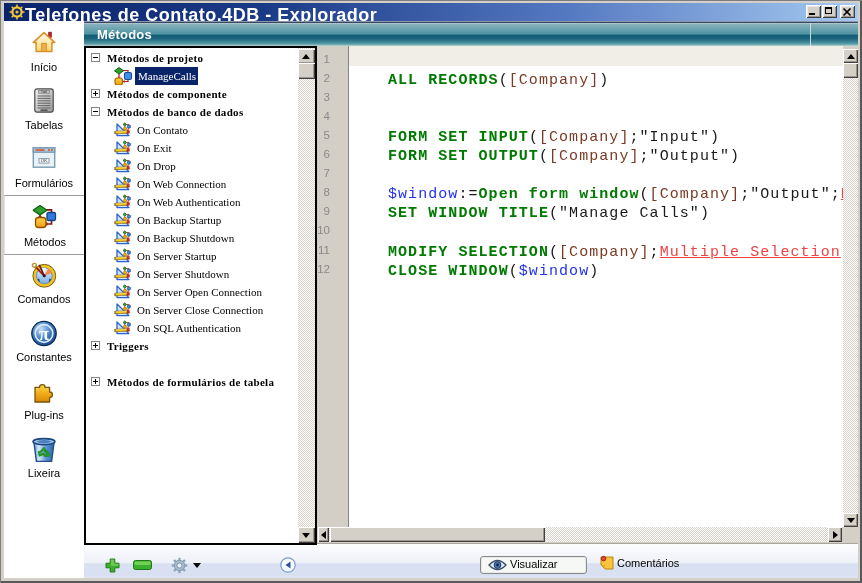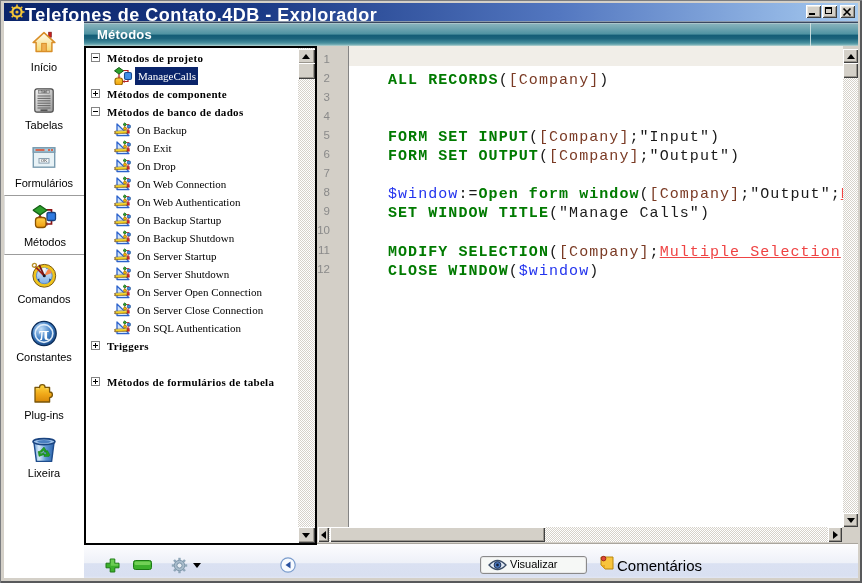--- a/index.html
+++ b/index.html
@@ -67,21 +67,21 @@
   .vr{color:#2233ee;}
   .mt{color:#ef4444;text-decoration:underline;}
   
   #toolbar{left:84px;top:542.5px;width:774px;height:35px;border-top:1px solid #aaa69e;
     background:linear-gradient(180deg,#fdfdfe 0%,#f2f4fa 40%,#eef1f8 55%,#dae1f2 58%,#d9e0f1 94%,#e2e7f4 100%);
     box-sizing:border-box;z-index:1;}
   .tbicon{position:absolute;}
   #visbtn{position:absolute;left:396px;top:12.5px;width:105px;height:16px;background:#f6f8f6;
     border:1px solid #8a8a8a;border-radius:3px;box-shadow:inset 0 0 0 1px #e8e8e8;}
   #visbtn span{position:absolute;left:29px;top:1px;font-size:11px;color:#000;}
-  #comtext{position:absolute;left:533px;top:13.5px;font-size:15px;color:#000;}
+  #comtext{position:absolute;left:533px;top:13.5px;font-size:11px;color:#000;}
 </style>
 </head>
 <body>
 <div class="abs" id="frame"></div>
 
 <div class="abs" id="titlebar">
   <svg class="abs" style="left:5px;top:1px" width="16" height="16" viewBox="0 0 16 16">
     <g stroke="#f0be30" stroke-width="1.6">
       <line x1="8" y1="0.5" x2="8" y2="3"></line>
         <line x1="8" y1="13" x2="8" y2="15.5"></line>
@@ -318,21 +318,21 @@
           </defs>
 <g fill="none" stroke="#cc1111" stroke-width=".8">
 <path d="M12.5 2.5 H14.9 V3.1"></path>
 <path d="M10.8 4.2 V5"></path>
 <path d="M14.9 5.9 V7.2 H12.6"></path>
 </g>
 <polygon points="10.8,0.8 12.6,2.5 10.8,4.2 9,2.5" fill="#2da02c" stroke="#145c14" stroke-width=".7"></polygon>
 <rect x="13.4" y="3.1" width="3" height="2.8" rx=".6" fill="#4090e8" stroke="#1a4a90" stroke-width=".7"></rect>
 <circle cx="11" cy="6.6" r="1.5" fill="#f5b800" stroke="#9a6a00" stroke-width=".7"></circle>
 </svg></span>
-      <span class="itext">On Backup</span>
+      <span class="itext">On Contato</span>
     </div>
 <div class="trow" style="top:91px">
       <span class="iicon"><svg width="18" height="17" viewBox="0 0 18 17">
 <path d="M3 2 V13.6 H15 Z" fill="#cfe2f8" stroke="#2b62cc" stroke-width="1.3" stroke-linejoin="round"></path>
 <path d="M4.9 8.4 V12.2 H9 Z" fill="#fff"></path>
 <g transform="rotate(-3 8 10)">
 <rect x="1.2" y="8.8" width="12.2" height="2.7" fill="url(#png)" stroke="#7a5a10" stroke-width=".5"></rect>
 <rect x="13.2" y="8.7" width="2.1" height="2.9" fill="#e02828" stroke="#8a1010" stroke-width=".5"></rect>
 <path d="M1.3 8.8 l-2.1 1.4 2.1 1.4 z" fill="#e8c890" stroke="#6a4a20" stroke-width=".5"></path>
 </g>

